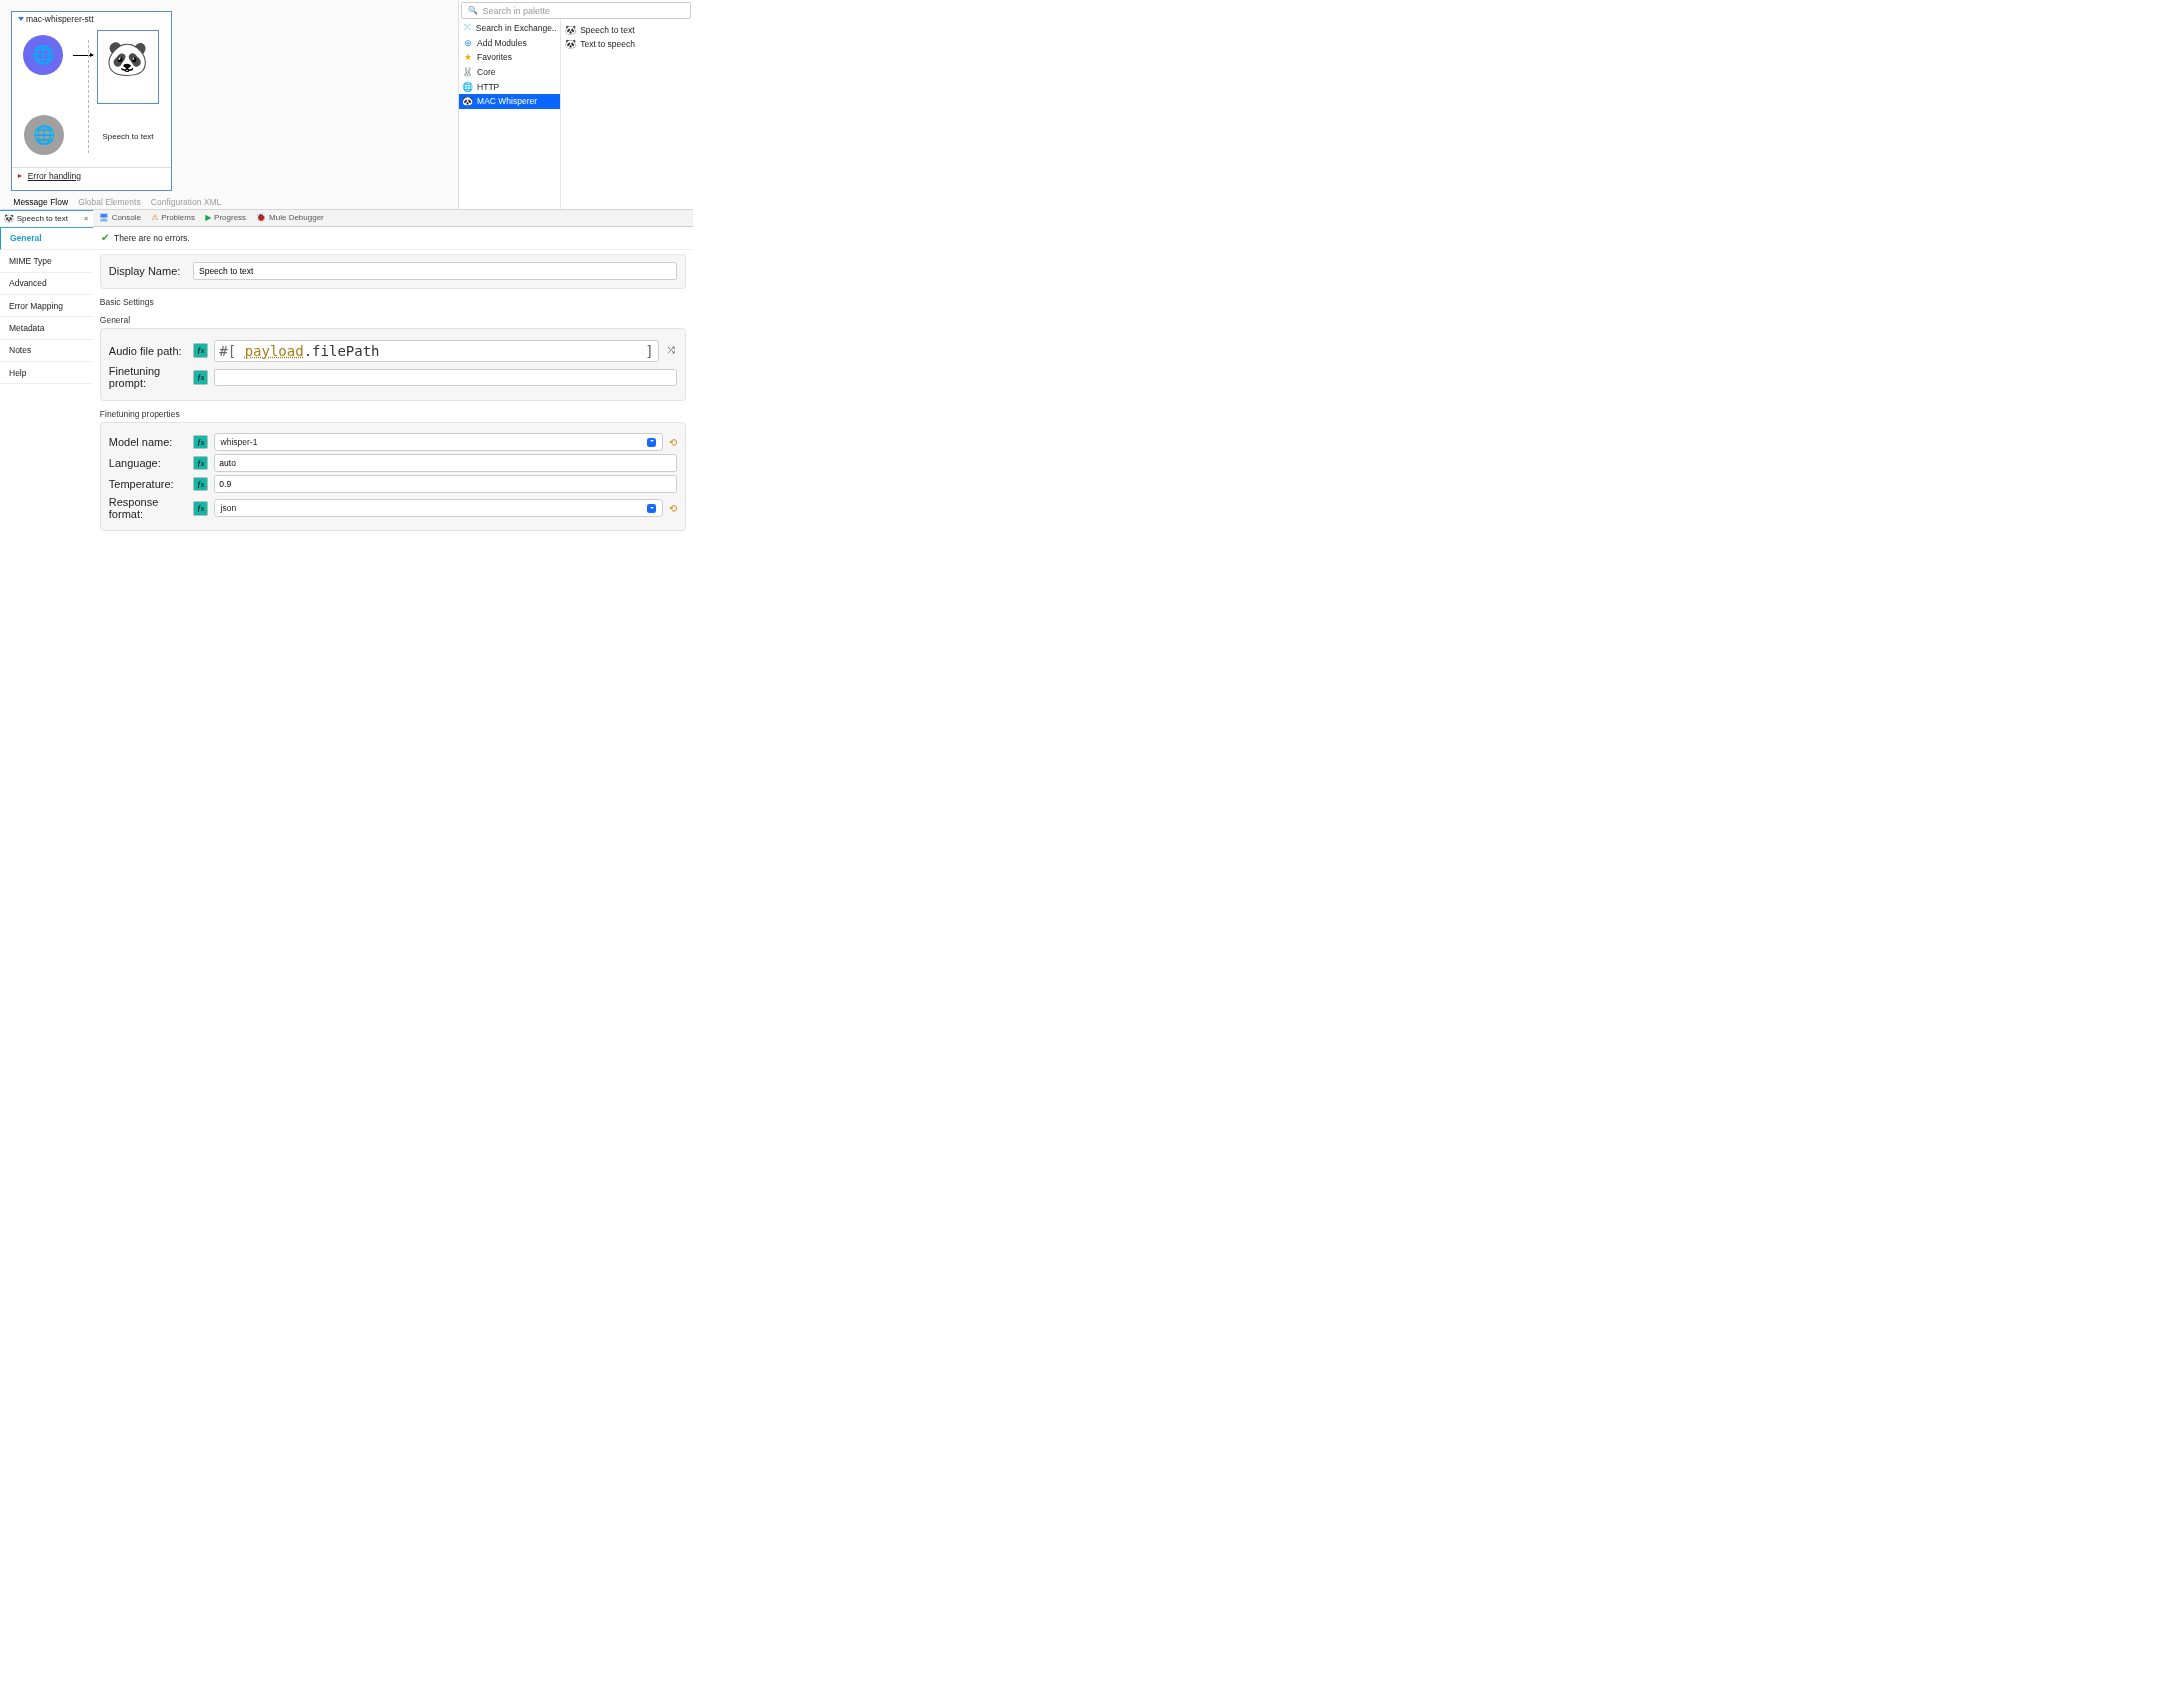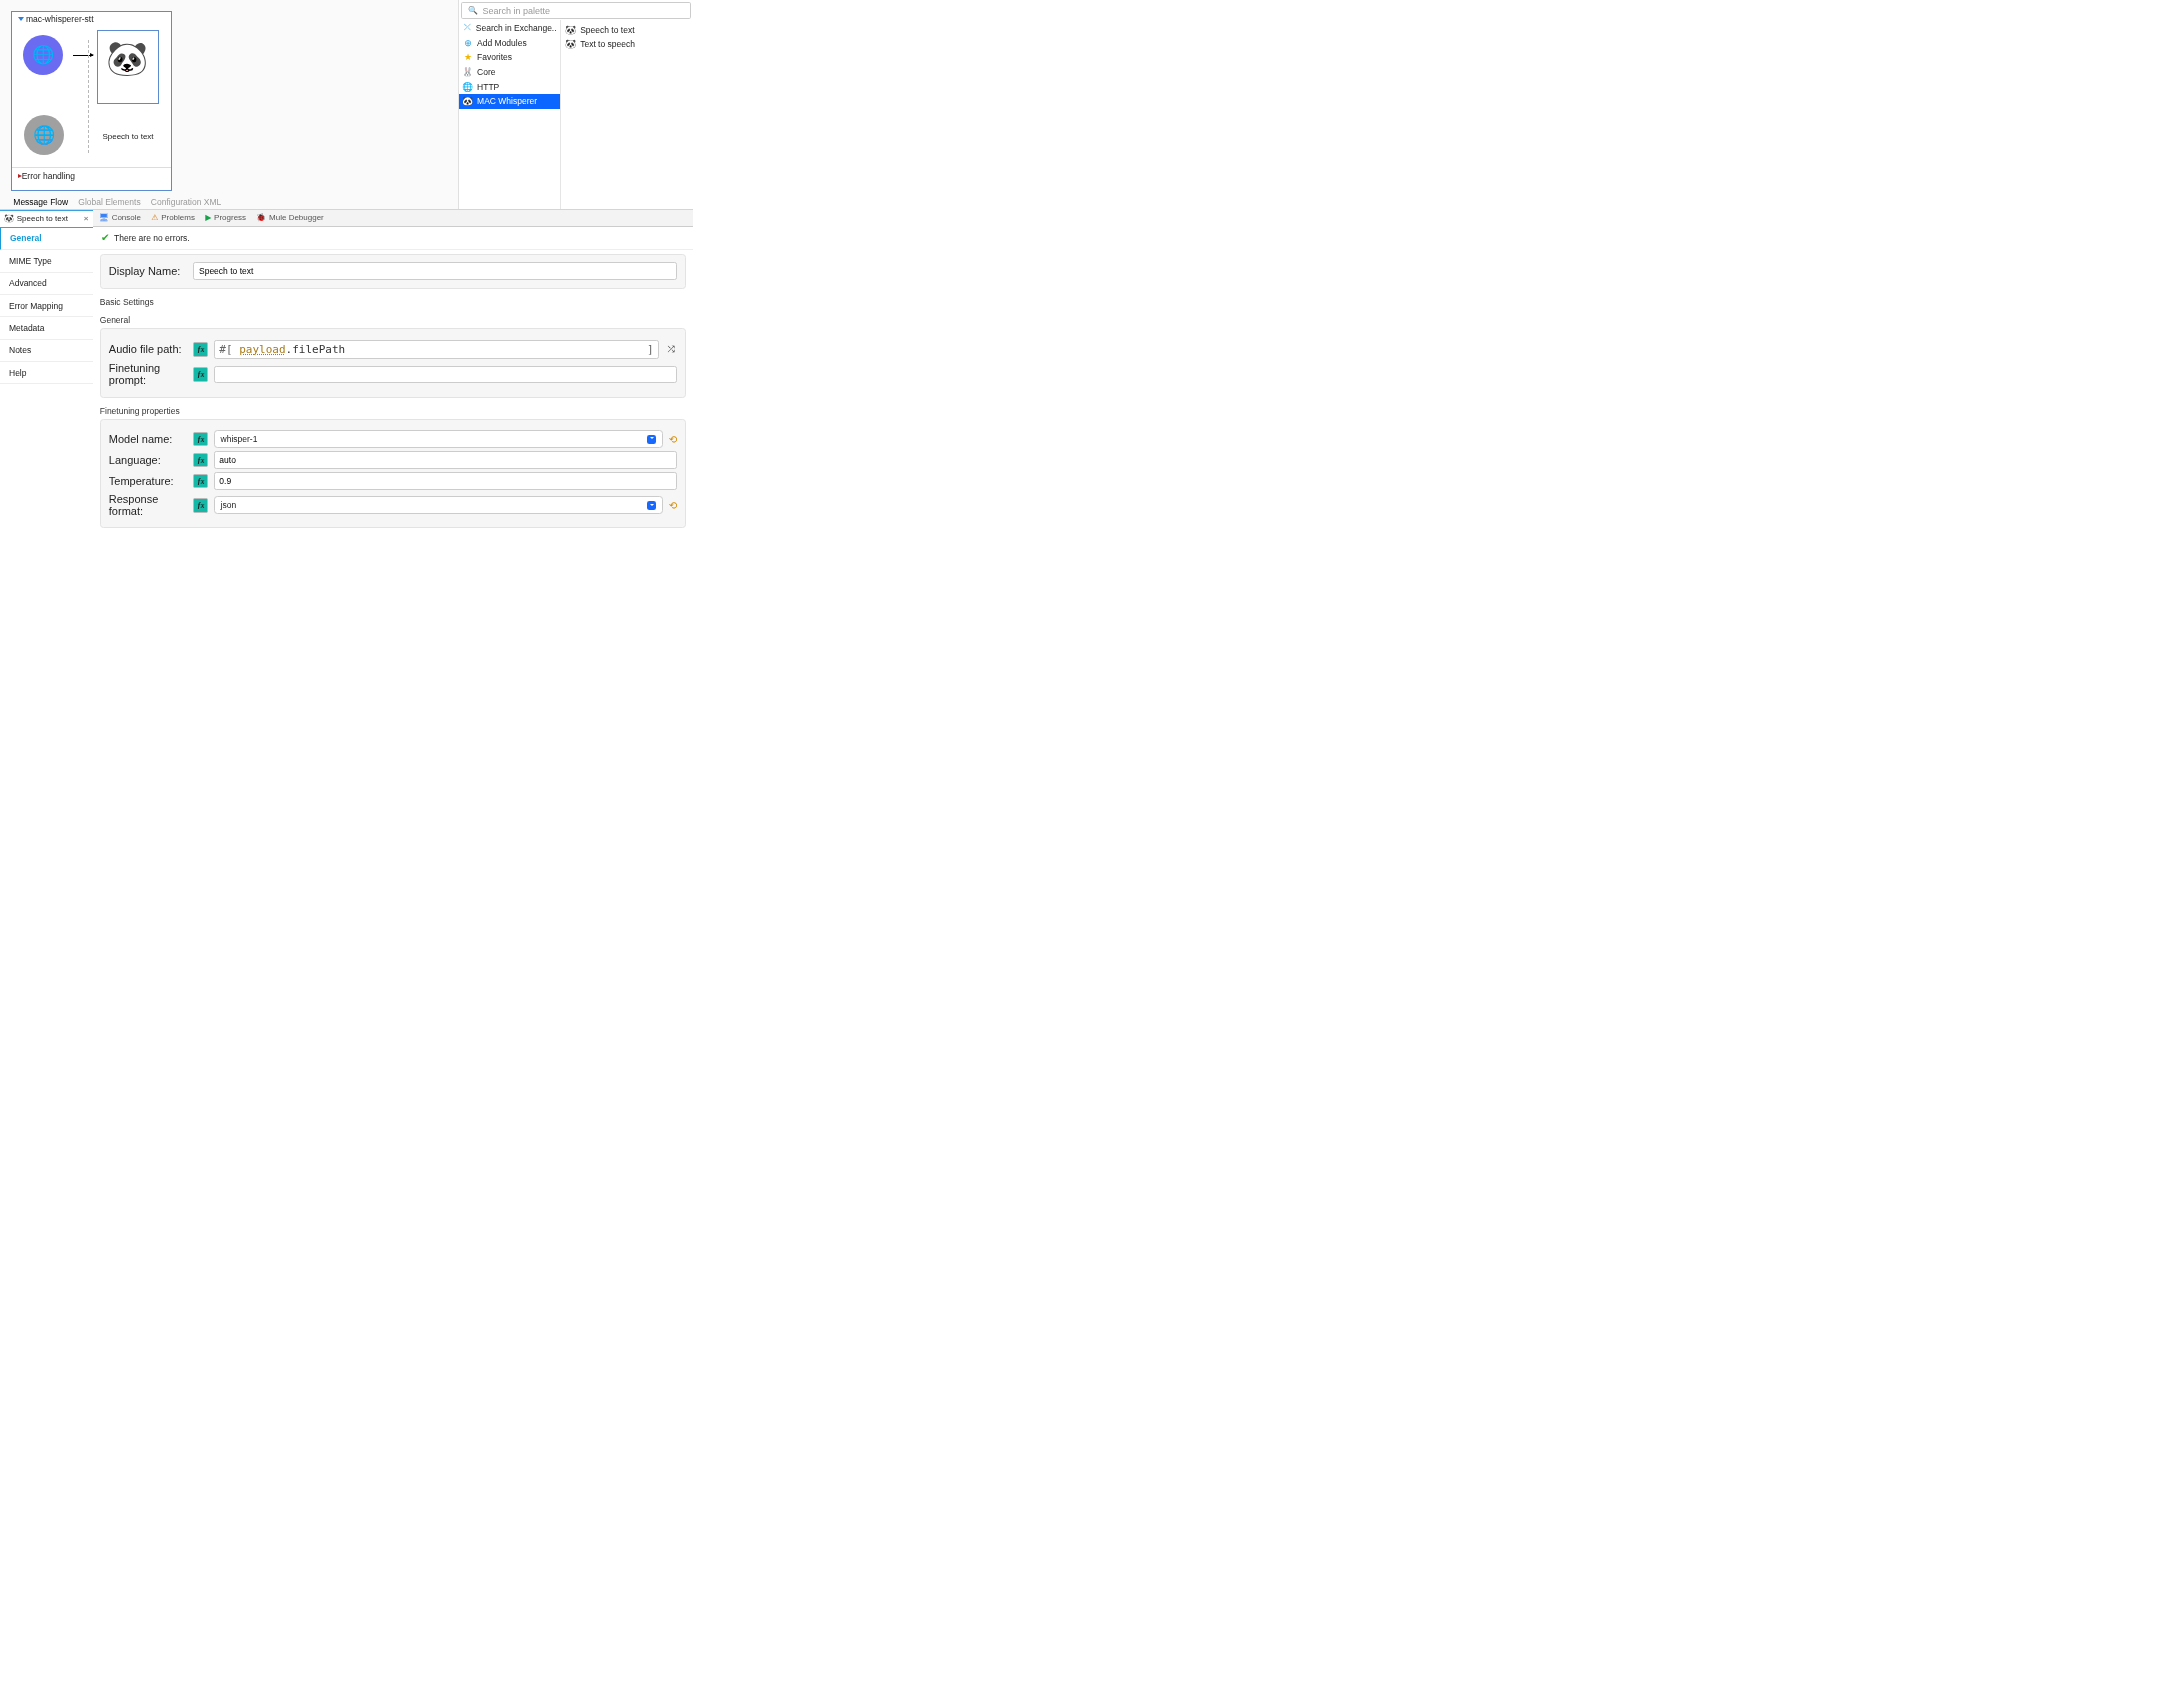--- a/index.html
+++ b/index.html
@@ -97,23 +97,24 @@
     content:"";
     position:absolute;
     right:-1.1px; top:-2.8px;
     border-left:4.5px solid #000;
     border-top:2.8px solid transparent;
     border-bottom:2.8px solid transparent;
   }
   .error-footer {
     display:flex;
     align-items:center;
-    gap:0;
+    gap:6px;
     padding: 3.4px 5.7px;
     font-size: 8.5px;
+    text-decoration: underline;
   }
 
   
   .canvas-tabs {
     display:flex;
     gap: 10.2px;
     padding: 5.7px 2.3px 0;
     font-size: 8.5px;
   }
   .canvas-tabs .active { color:#000; font-weight:500; }
@@ -311,21 +312,21 @@
     display:flex;align-items:center;justify-content:center;
     cursor:pointer;
     font-size:9px;
   }
   .expr-box {
     flex:1;
     border:0.6px solid #ccc;
     border-radius:2.3px;
     padding: 2.3px 4.5px;
     font-family: ui-monospace, Menlo, Consolas, monospace;
-    font-size:11px;
+    font-size:14px;
     background:#fff;
   }
   .expr-box .kw { color:#aa7b18; text-decoration: underline dotted; }
   .expr-box .punct { color:#333; }
   .expr-box .bracket { color:#666; }
   .swap-icon { font-size:10.2px; color:#d48a00; cursor:pointer; }
 
   
   .globe-ic {
     font-size:18px;

